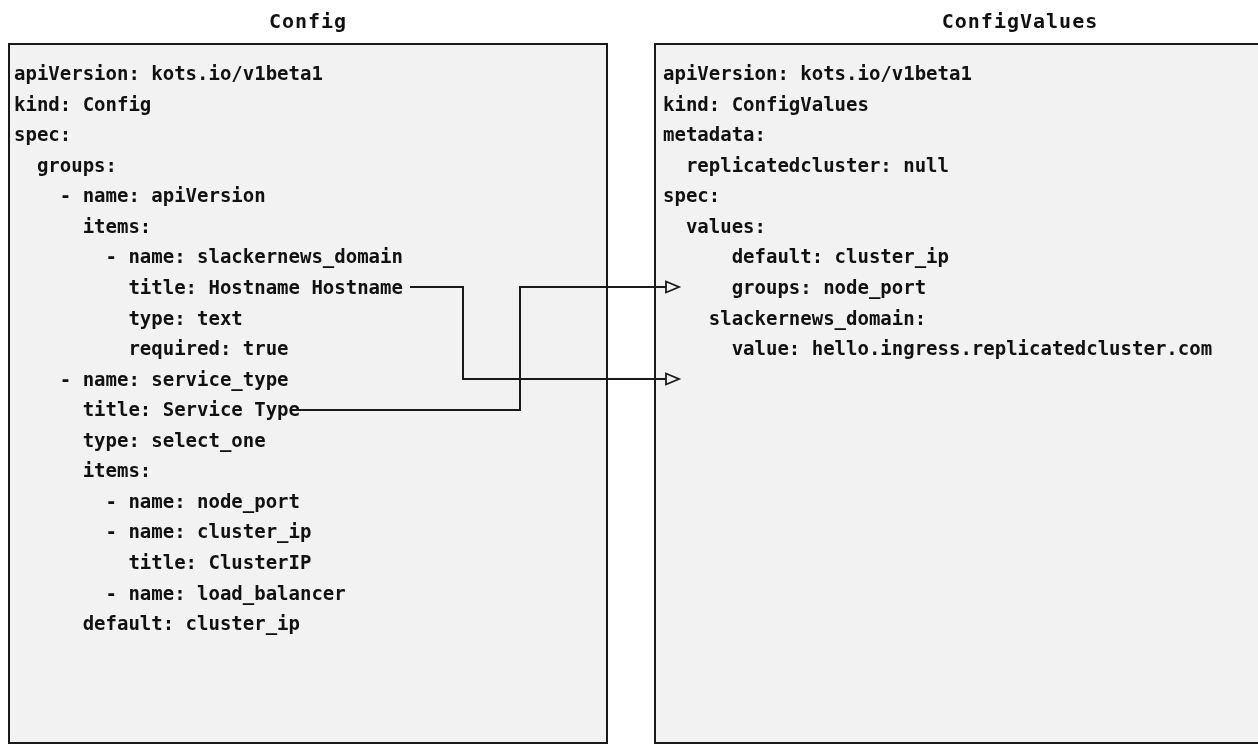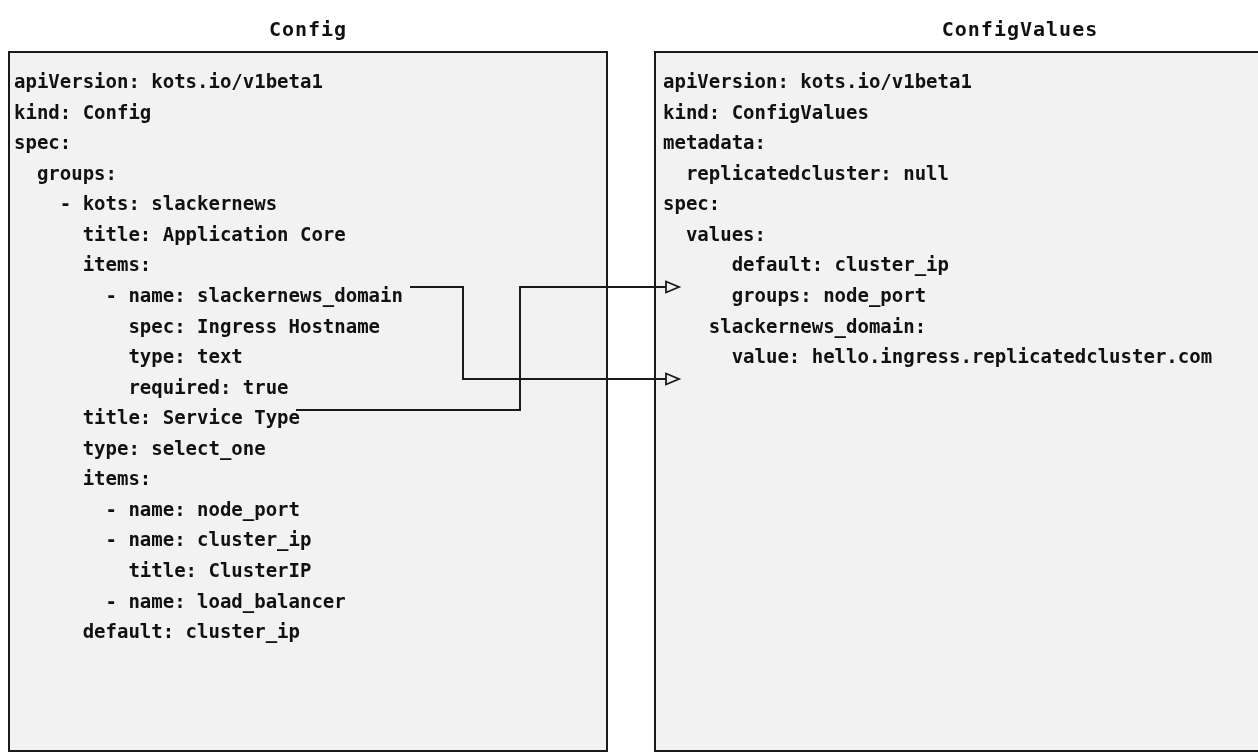--- a/index.html
+++ b/index.html
@@ -8,21 +8,21 @@
   }
   *{margin:0;padding:0;box-sizing:border-box;}
   html,body{width:1258px;height:756px;}
   body{
     background:var(--page_bg);
     font-family:"DejaVu Sans Mono","Liberation Mono",monospace;
     color:var(--text);
     position:relative;
     overflow:hidden;
   }
-  .panel-wrap{position:absolute;top:8px;}
+  .panel-wrap{position:absolute;top:0;}
   .panel-wrap.left{left:8px;width:600px;}
   .panel-wrap.right{left:630px;width:732px;margin-left:24px;}
   .panel-title{
     font-size:20px;font-weight:bold;text-align:center;
     margin-top:8px;height:35px;line-height:26px;
     letter-spacing:1px;
   }
   .panel-box{
     background:var(--panel_bg);
     border:2px solid var(--border);
@@ -48,27 +48,27 @@
 <body>
 
 <section class="panel-wrap left">
   <h2 class="panel-title">Config</h2>
   <div class="panel-box">
 
   <div class="code-line">apiVersion: kots.io/v1beta1</div>
       <div class="code-line">kind: Config</div>
       <div class="code-line">spec:</div>
       <div class="code-line">  groups:</div>
-      <div class="code-line">    - kots: slackernews</div>
-      <div class="code-line">      title: Application Core</div>
+      <div class="code-line">    - name: apiVersion</div>
       <div class="code-line">      items:</div>
       <div class="code-line">        - name: slackernews_domain</div>
-      <div class="code-line">          spec: Ingress Hostname</div>
+      <div class="code-line">          title: Hostname Hostname</div>
       <div class="code-line">          type: text</div>
       <div class="code-line">          required: true</div>
+      <div class="code-line">    - name: service_type</div>
       <div class="code-line">      title: Service Type</div>
       <div class="code-line">      type: select_one</div>
       <div class="code-line">      items:</div>
       <div class="code-line">        - name: node_port</div>
       <div class="code-line">        - name: cluster_ip</div>
       <div class="code-line">          title: ClusterIP</div>
       <div class="code-line">        - name: load_balancer</div>
       <div class="code-line">      default: cluster_ip</div>
     </div>
 </section>

